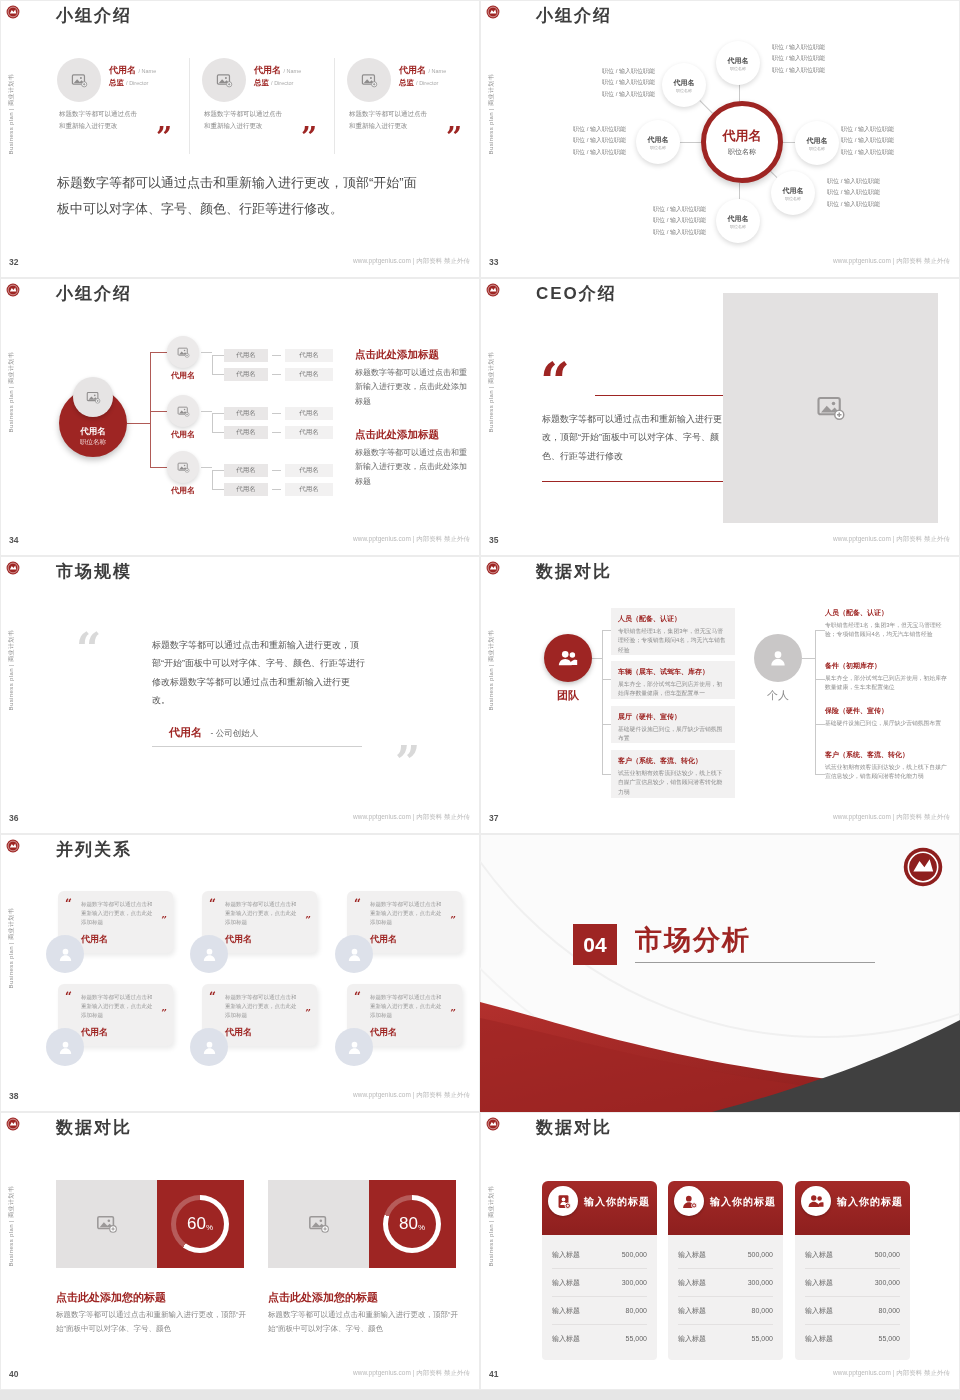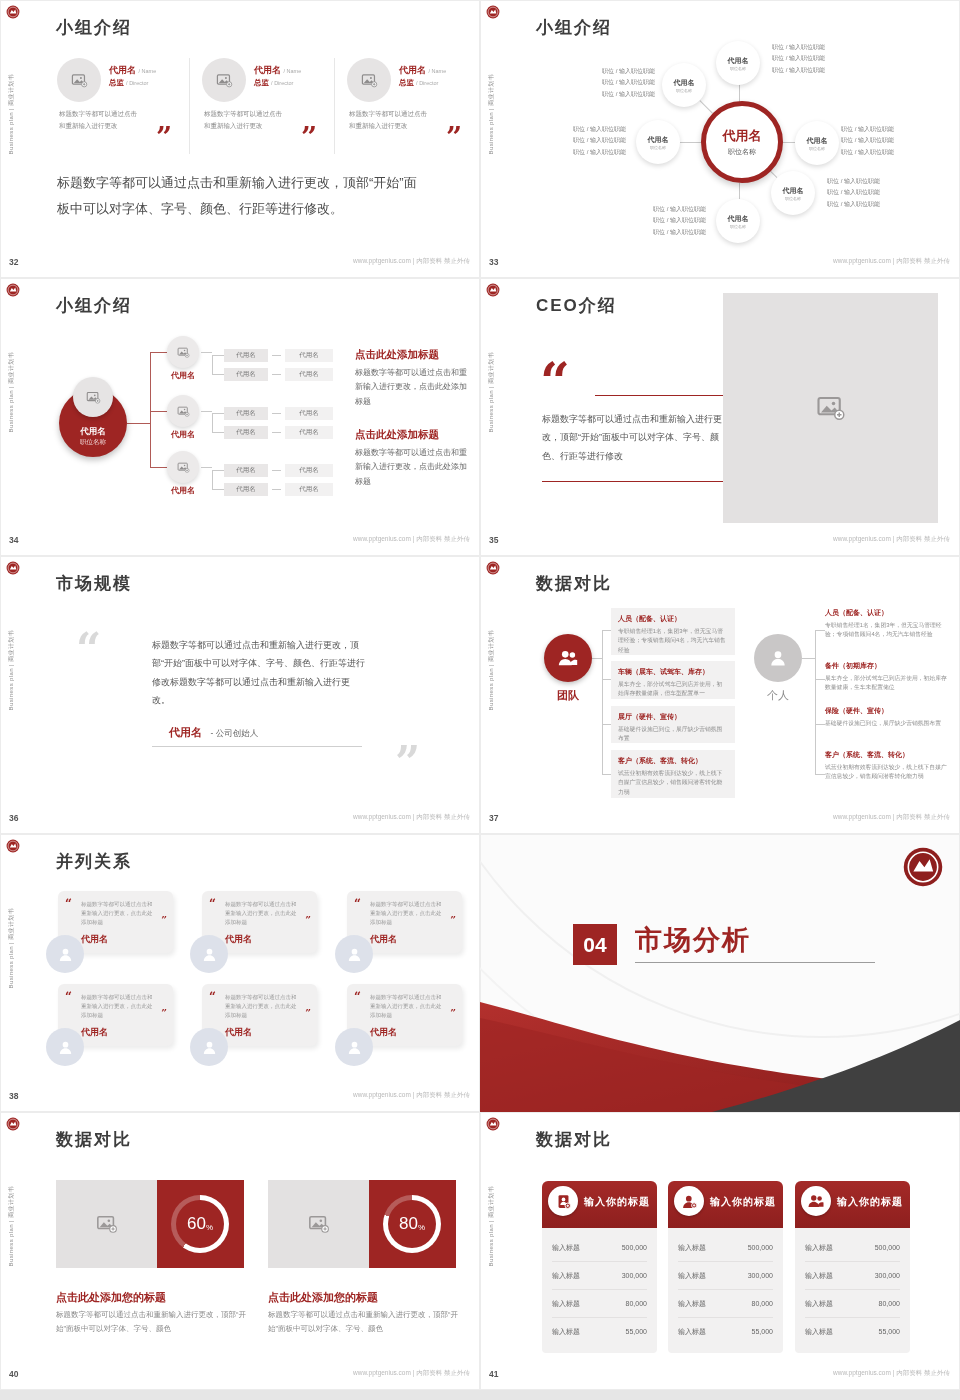--- a/index.html
+++ b/index.html
@@ -1,19 +1,19 @@
 <!DOCTYPE html>
 <html><head>
 <meta charset="utf-8">
 <style>
   html,body{margin:0;padding:0;}
   body{width:960px;height:1400px;background:#e6e6e6;font-family:"Liberation Sans","DejaVu Sans",sans-serif;-webkit-font-smoothing:antialiased;}
   .grid{display:grid;grid-template-columns:480px 480px;grid-auto-rows:278px;}
   .slide{position:relative;background:#fff;overflow:hidden;box-shadow:inset 0 0 0 1px #ececec;}
-  .stitle{position:absolute;left:56px;top:16px;font-size:17px;color:#3d3d3d;font-weight:600;letter-spacing:2px;}
+  .stitle{position:absolute;left:56px;top:4px;font-size:17px;color:#3d3d3d;font-weight:600;letter-spacing:2px;}
   .logo{position:absolute;left:6px;top:5px;width:14px;height:14px;color:#9e2523;}
   .vlabel{position:absolute;left:-27px;top:112px;width:76px;text-align:center;transform:rotate(-90deg);font-size:6px;color:#8f8f8f;letter-spacing:.4px;white-space:nowrap;}
   .pagenum{position:absolute;left:9px;bottom:11px;font-size:8.5px;font-weight:bold;color:#555;}
   .sfooter{position:absolute;right:10px;bottom:12px;font-size:6.5px;color:#b9b9b9;}
   .ic{display:block;}
   .avatar{border-radius:50%;background:#e6e4e4;display:flex;align-items:center;justify-content:center;color:#8f8d8d;position:absolute;}
   .qmark{font-family:"DejaVu Serif",serif;font-weight:bold;line-height:1;position:absolute;}
   .red{color:#9e2523;}
   .softcircle{position:absolute;border-radius:50%;background:#fff;box-shadow:0 2px 5px rgba(0,0,0,.15);display:flex;flex-direction:column;align-items:center;justify-content:center;}
   .line{position:absolute;background:#c9c9c9;}
@@ -26,21 +26,21 @@
   .card38{position:absolute;width:115px;height:62px;background:#f1f0f0;border-radius:6px;box-shadow:2px 3px 5px rgba(0,0,0,.08);}
   .card38 .txt{position:absolute;left:23px;top:9px;width:74px;font-size:5.5px;color:#9a9a9a;line-height:1.65;}
   .card38 .nm{position:absolute;left:23px;top:42px;font-size:9px;font-weight:bold;color:#9e2523;}
   .av38{position:absolute;width:38px;height:38px;border-radius:50%;background:#dde1ea;color:#fff;display:flex;align-items:center;justify-content:center;}
   .donut{position:absolute;width:58px;height:58px;border-radius:50%;}
   .donut .hole{position:absolute;inset:5px;border-radius:50%;background:#9e2523;}
   .donut .dt{position:absolute;inset:0;display:flex;align-items:center;justify-content:center;color:#fff;}
   .donut .pct{font-size:17px;}
   .donut .sign{font-size:8px;margin-top:7px;}
   .tbl41{position:absolute;width:115px;}
-  .tbl41 .hd{position:relative;height:47px;background:linear-gradient(#a42a28,#8e1f1e);border-radius:6px 6px 0 0;}
+  .tbl41 .hd{position:relative;height:54px;background:linear-gradient(#a42a28,#8e1f1e);border-radius:6px 6px 0 0;}
   .tbl41 .circ{position:absolute;left:6px;top:5px;width:30px;height:30px;border-radius:50%;background:#fff;box-shadow:0 1px 3px rgba(0,0,0,.25);display:flex;align-items:center;justify-content:center;color:#9e2523;}
   .tbl41 .ht{position:absolute;left:42px;top:14px;font-size:10px;font-weight:bold;color:#fff;letter-spacing:1px;}
   .tbl41 .bd{background:#f2f1f1;border-radius:0 0 4px 4px;padding:6px 10px 8px 10px;}
   .tbl41 .row{display:flex;justify-content:space-between;align-items:center;height:27px;border-bottom:1px solid #e3e1e1;font-size:7px;color:#666;}
   .tbl41 .row:last-child{border-bottom:none;}
   .sat33{width:44px;height:44px;}
   .sat33 .n{font-size:7px;font-weight:bold;color:#4a4a4a;}
   .sat33 .r{font-size:4px;color:#a5a5a5;}
   .info33{position:absolute;font-size:6px;color:#7d7d7d;line-height:1.9;}
   .m32{position:absolute;width:123px;height:112px;}

